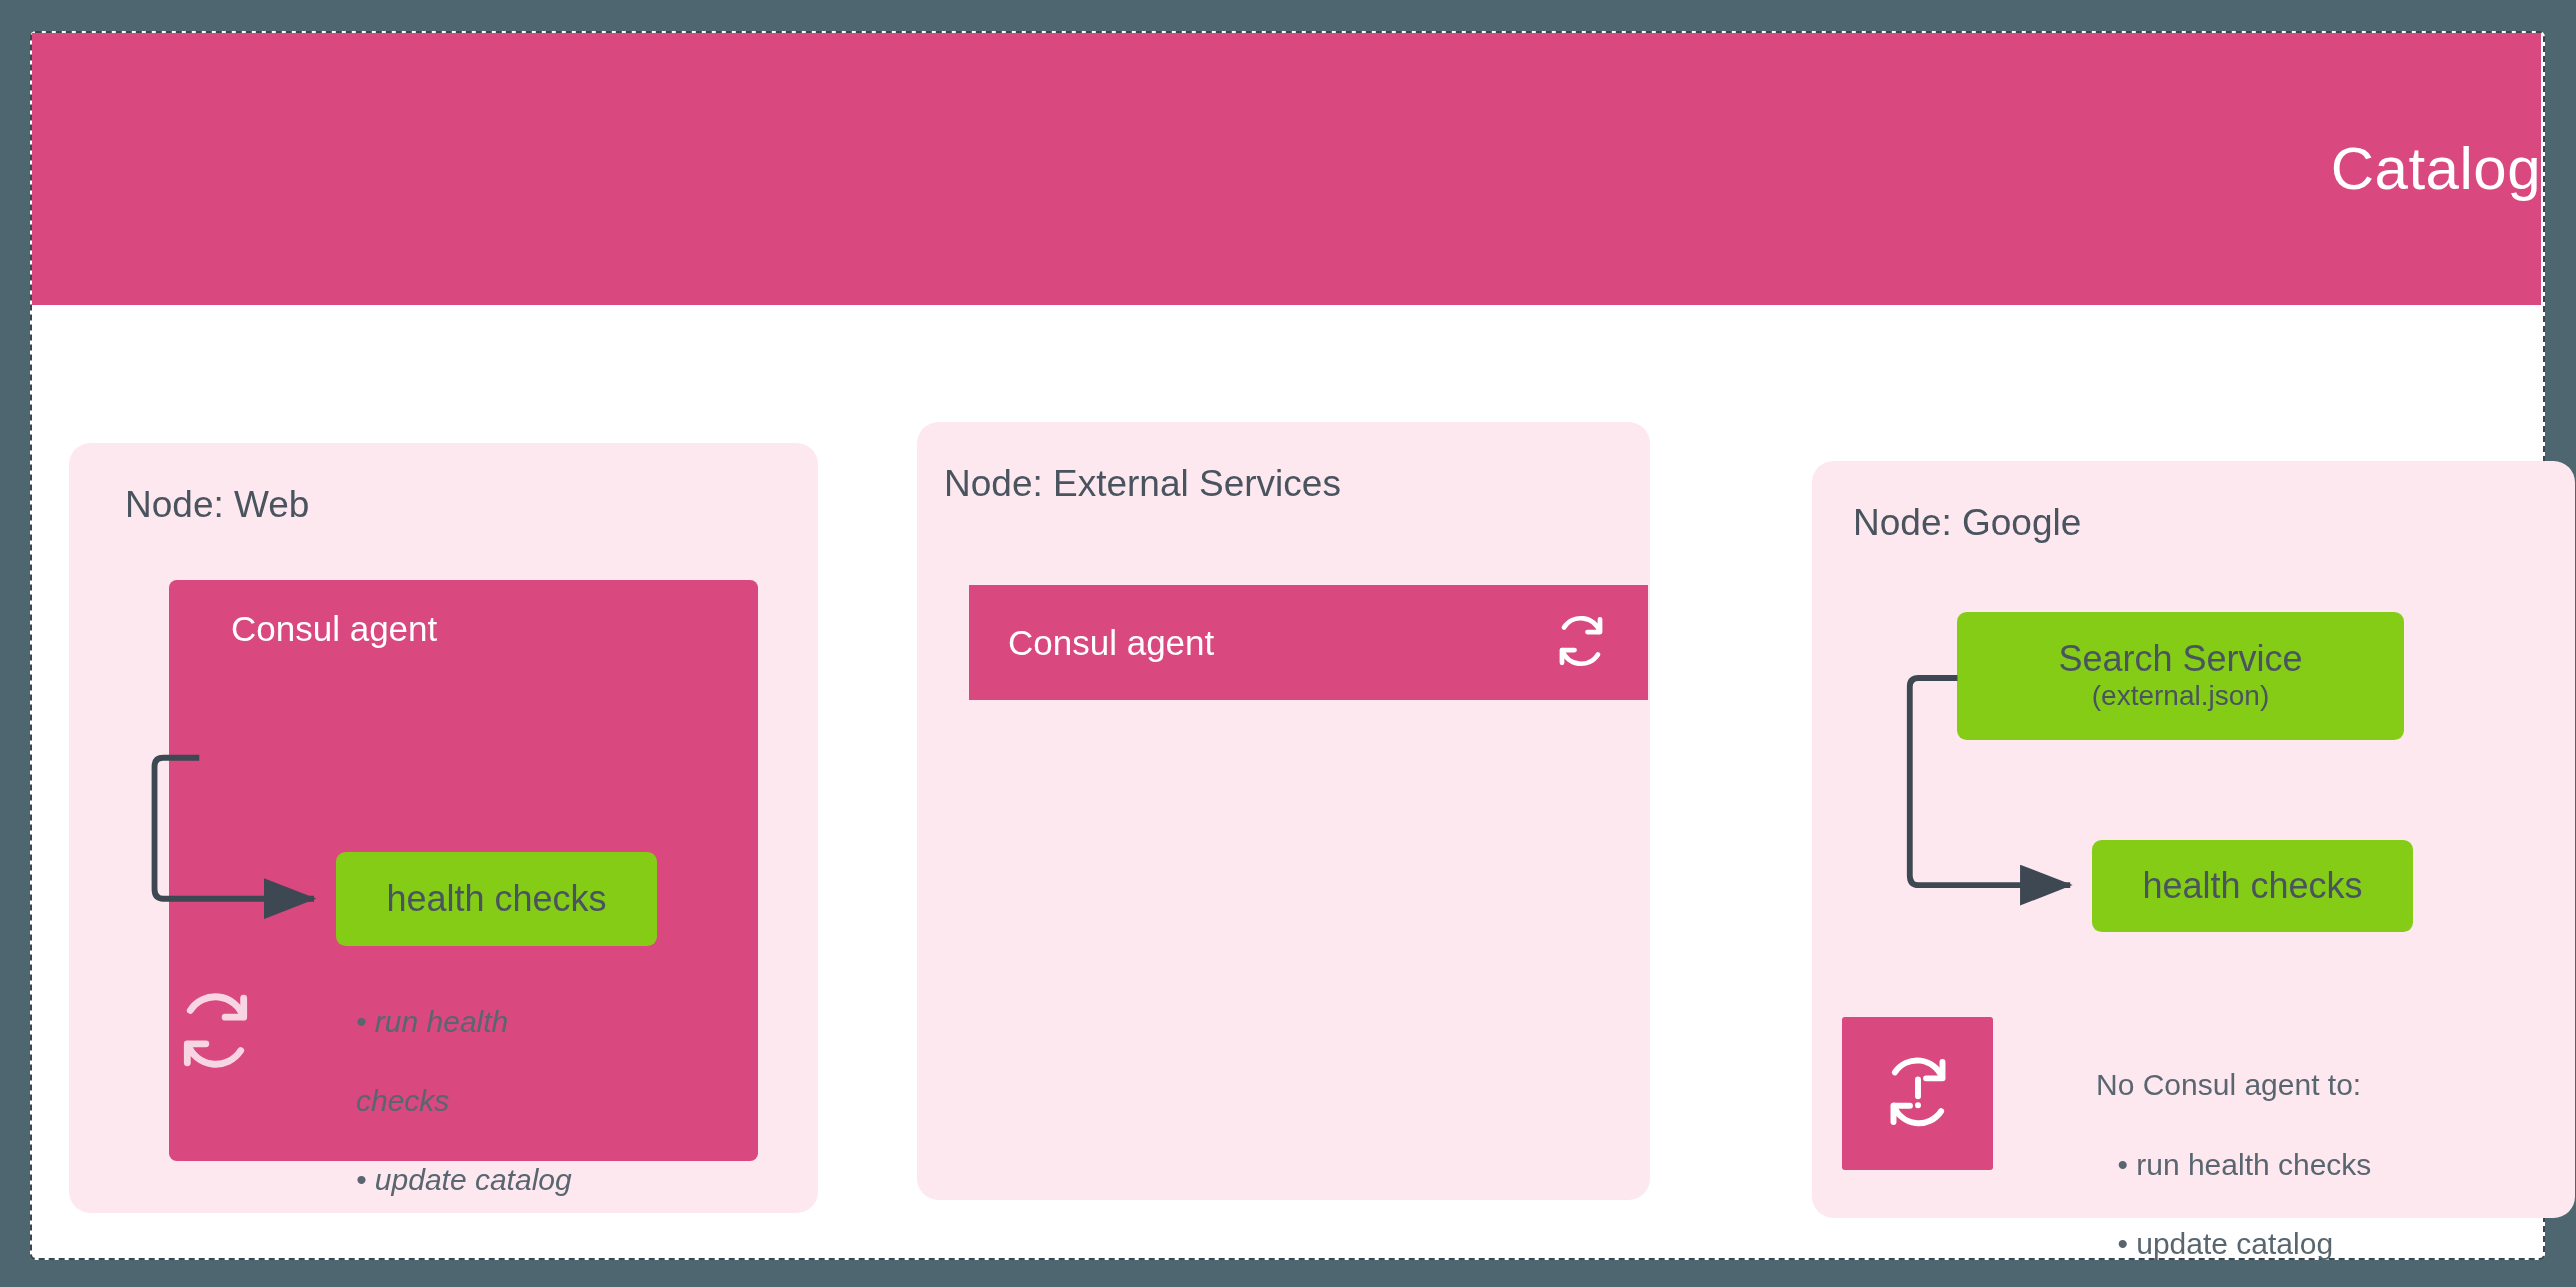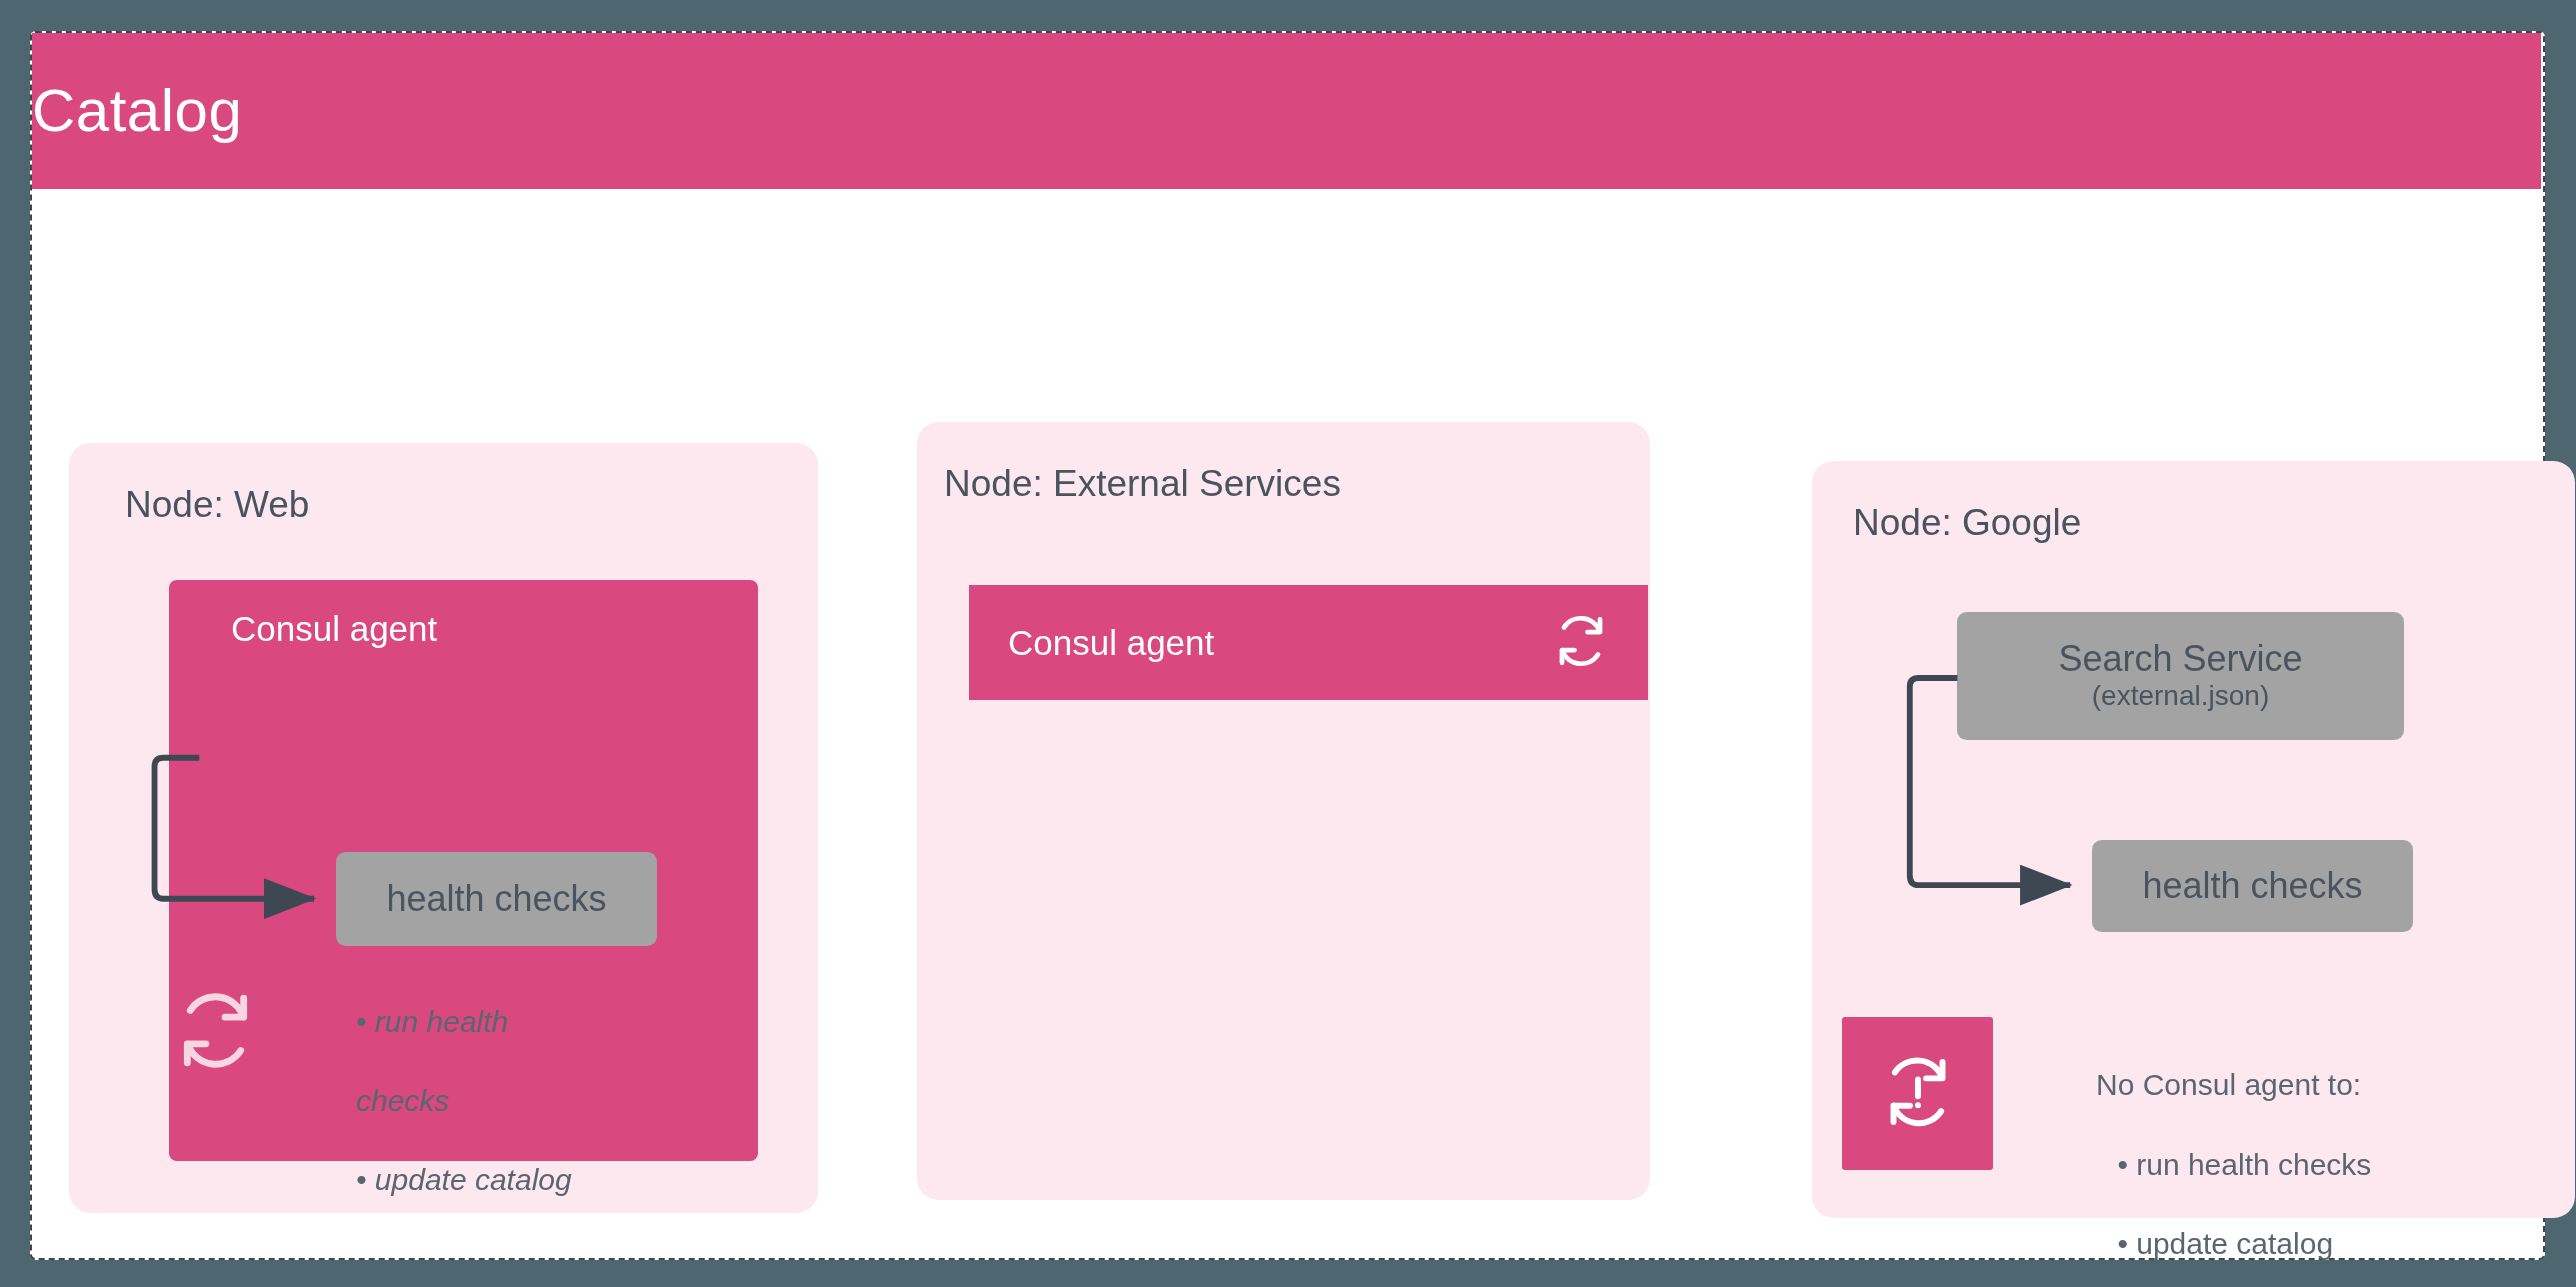--- a/index.html
+++ b/index.html
@@ -33,25 +33,25 @@
     border-radius: 5.8px;
     box-sizing: border-box;
   }
 
   
   .catalog-header {
     position: absolute;
     left: 0px;
     top: 0px;
     width: 2509px;
-    height: 156px;
+    height: 272px;
     background: #d9487e;
     display: flex;
     align-items: center;
-    justify-content: flex-start;
+    justify-content: flex-end;
   }
   .catalog-title {
     color: #ffffff;
     font-size: 60px;
     font-weight: 400;
     letter-spacing: 0.5px;
     line-height: 1;
   }
 
   
@@ -111,21 +111,21 @@
     padding: 0 37px 0 39px;
   }
   #agent-ext .agent-label {
     position: static;
     font-size: 35px;
   }
 
   
   .gray-box {
     position: absolute;
-    background: #a3a3a3;
+    background: #84cc16;
     border-radius: 9.7px;
     box-sizing: border-box;
     display: flex;
     flex-direction: column;
     align-items: center;
     justify-content: center;
     color: #49545f;
   }
   .gray-box .gb-main { font-size: 36px; line-height: 1.1; }
   .gray-box .gb-sub  { font-size: 28px; line-height: 1.25; }

